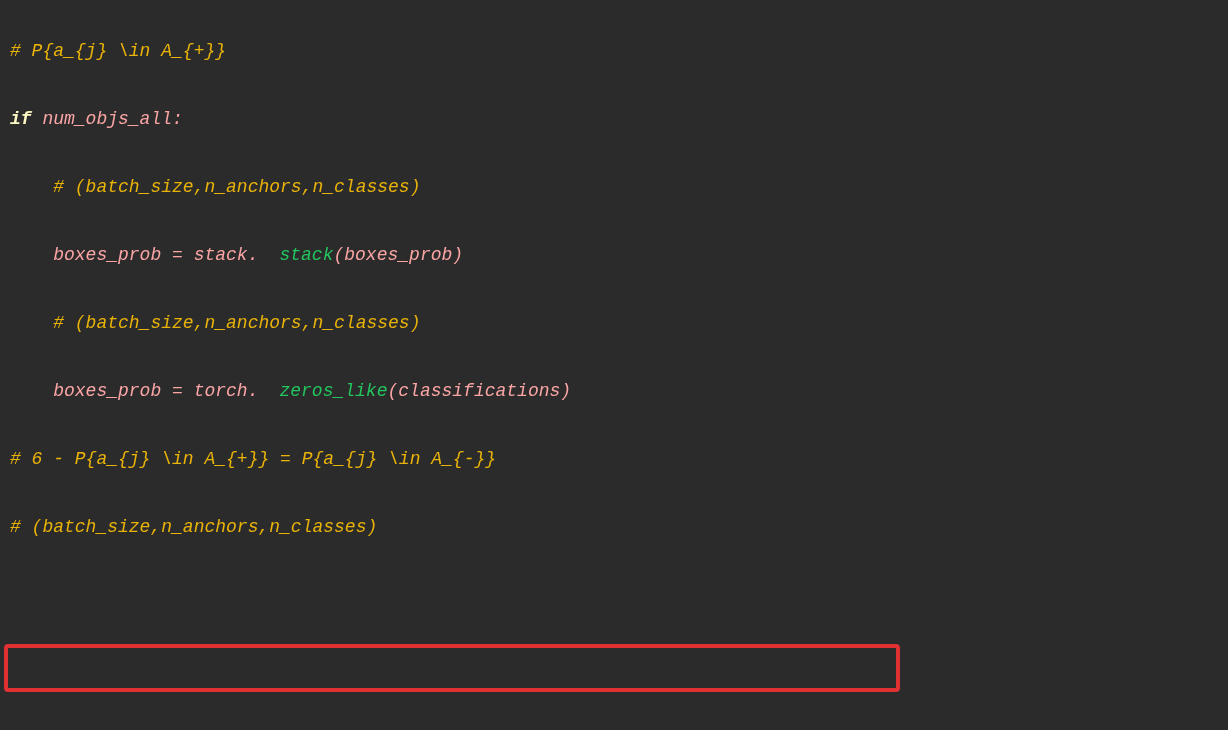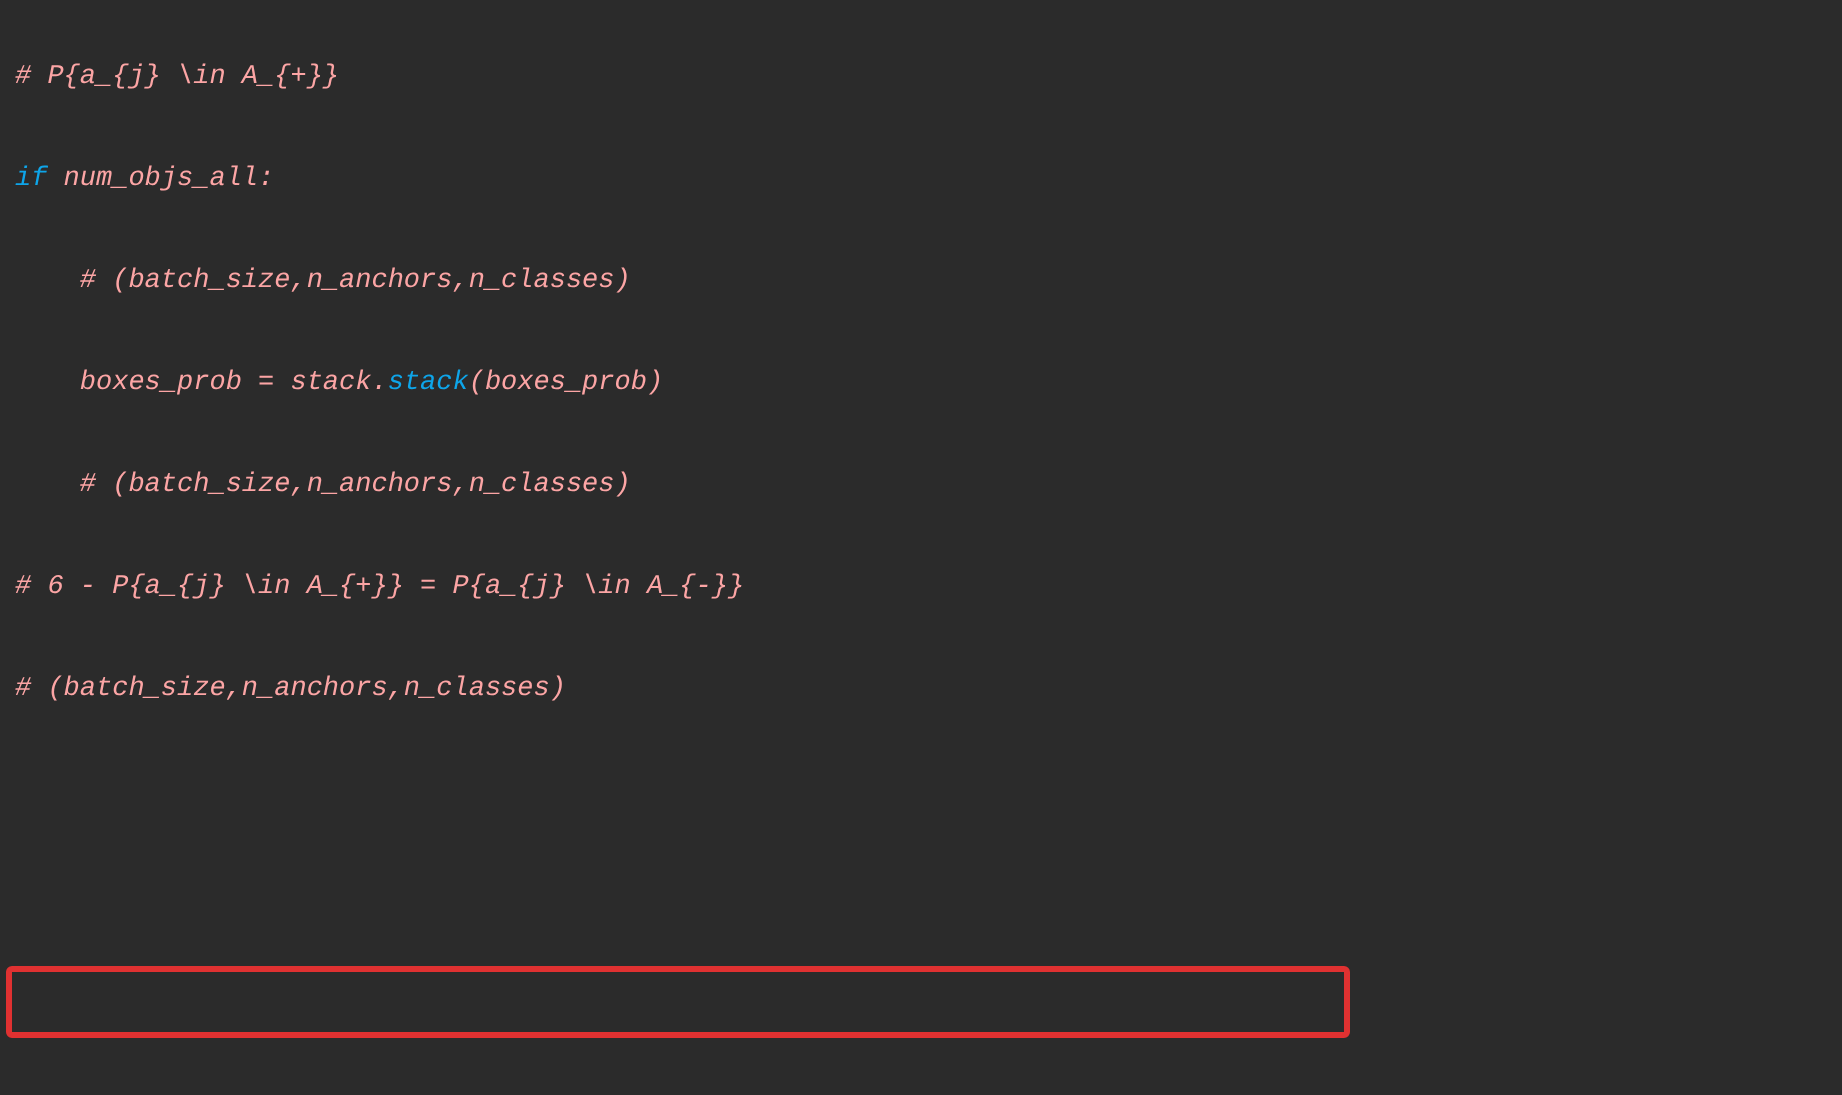--- a/index.html
+++ b/index.html
@@ -13,24 +13,24 @@
     width: 1228px;
     height: 730px;
     overflow: hidden;
     font-style: italic;
   }
   .code {
     padding: 0 10px;
     white-space: pre;
   }
   .line { display: block; position: relative; }
-  .comment { color: #fca5a5; }
-  .keyword { color: #0ea5e9; }
+  .comment { color: #eab308; }
+  .keyword { color: #fef9c3; font-weight: bold; }
   .ident { color: #fca5a5; }
-  .func { color: #0ea5e9; }
+  .func { color: #22c55e; margin-left: 21px; }
   .number { color: #6897bb; }
   .red-box {
     position: absolute;
     border: 4px solid #e03131;
     border-radius: 4px;
     left: 4px;
     right: 328px;
     top: 644px;
     height: 48px;
     pointer-events: none;
@@ -38,20 +38,21 @@
 </style>
 </head>
 <body>
 
 <div class="code">
 <span class="line"><span class="comment"># P{a_{j} \in A_{+}}</span></span>
 <span class="line"><span class="keyword">if </span><span class="ident">num_objs_all:</span></span>
 <span class="line"><span class="comment">    # (batch_size,n_anchors,n_classes)</span></span>
 <span class="line"><span class="ident">    boxes_prob </span><span class="ident">= </span><span class="ident">stack.</span><span class="func">stack</span><span class="ident">(boxes_prob)</span></span>
 <span class="line"><span class="comment">    # (batch_size,n_anchors,n_classes)</span></span>
+<span class="line"><span class="ident">    boxes_prob = torch.</span><span class="func">zeros_like</span><span class="ident">(classifications)</span></span>
 <span class="line"><span class="comment"># 6 - P{a_{j} \in A_{+}} = P{a_{j} \in A_{-}}</span></span>
 <span class="line"><span class="comment"># (batch_size,n_anchors,n_classes)</span></span>
 <span class="line"><span></span></span>
 
 <span class="line"><span></span></span>
 
 
 
 
 

